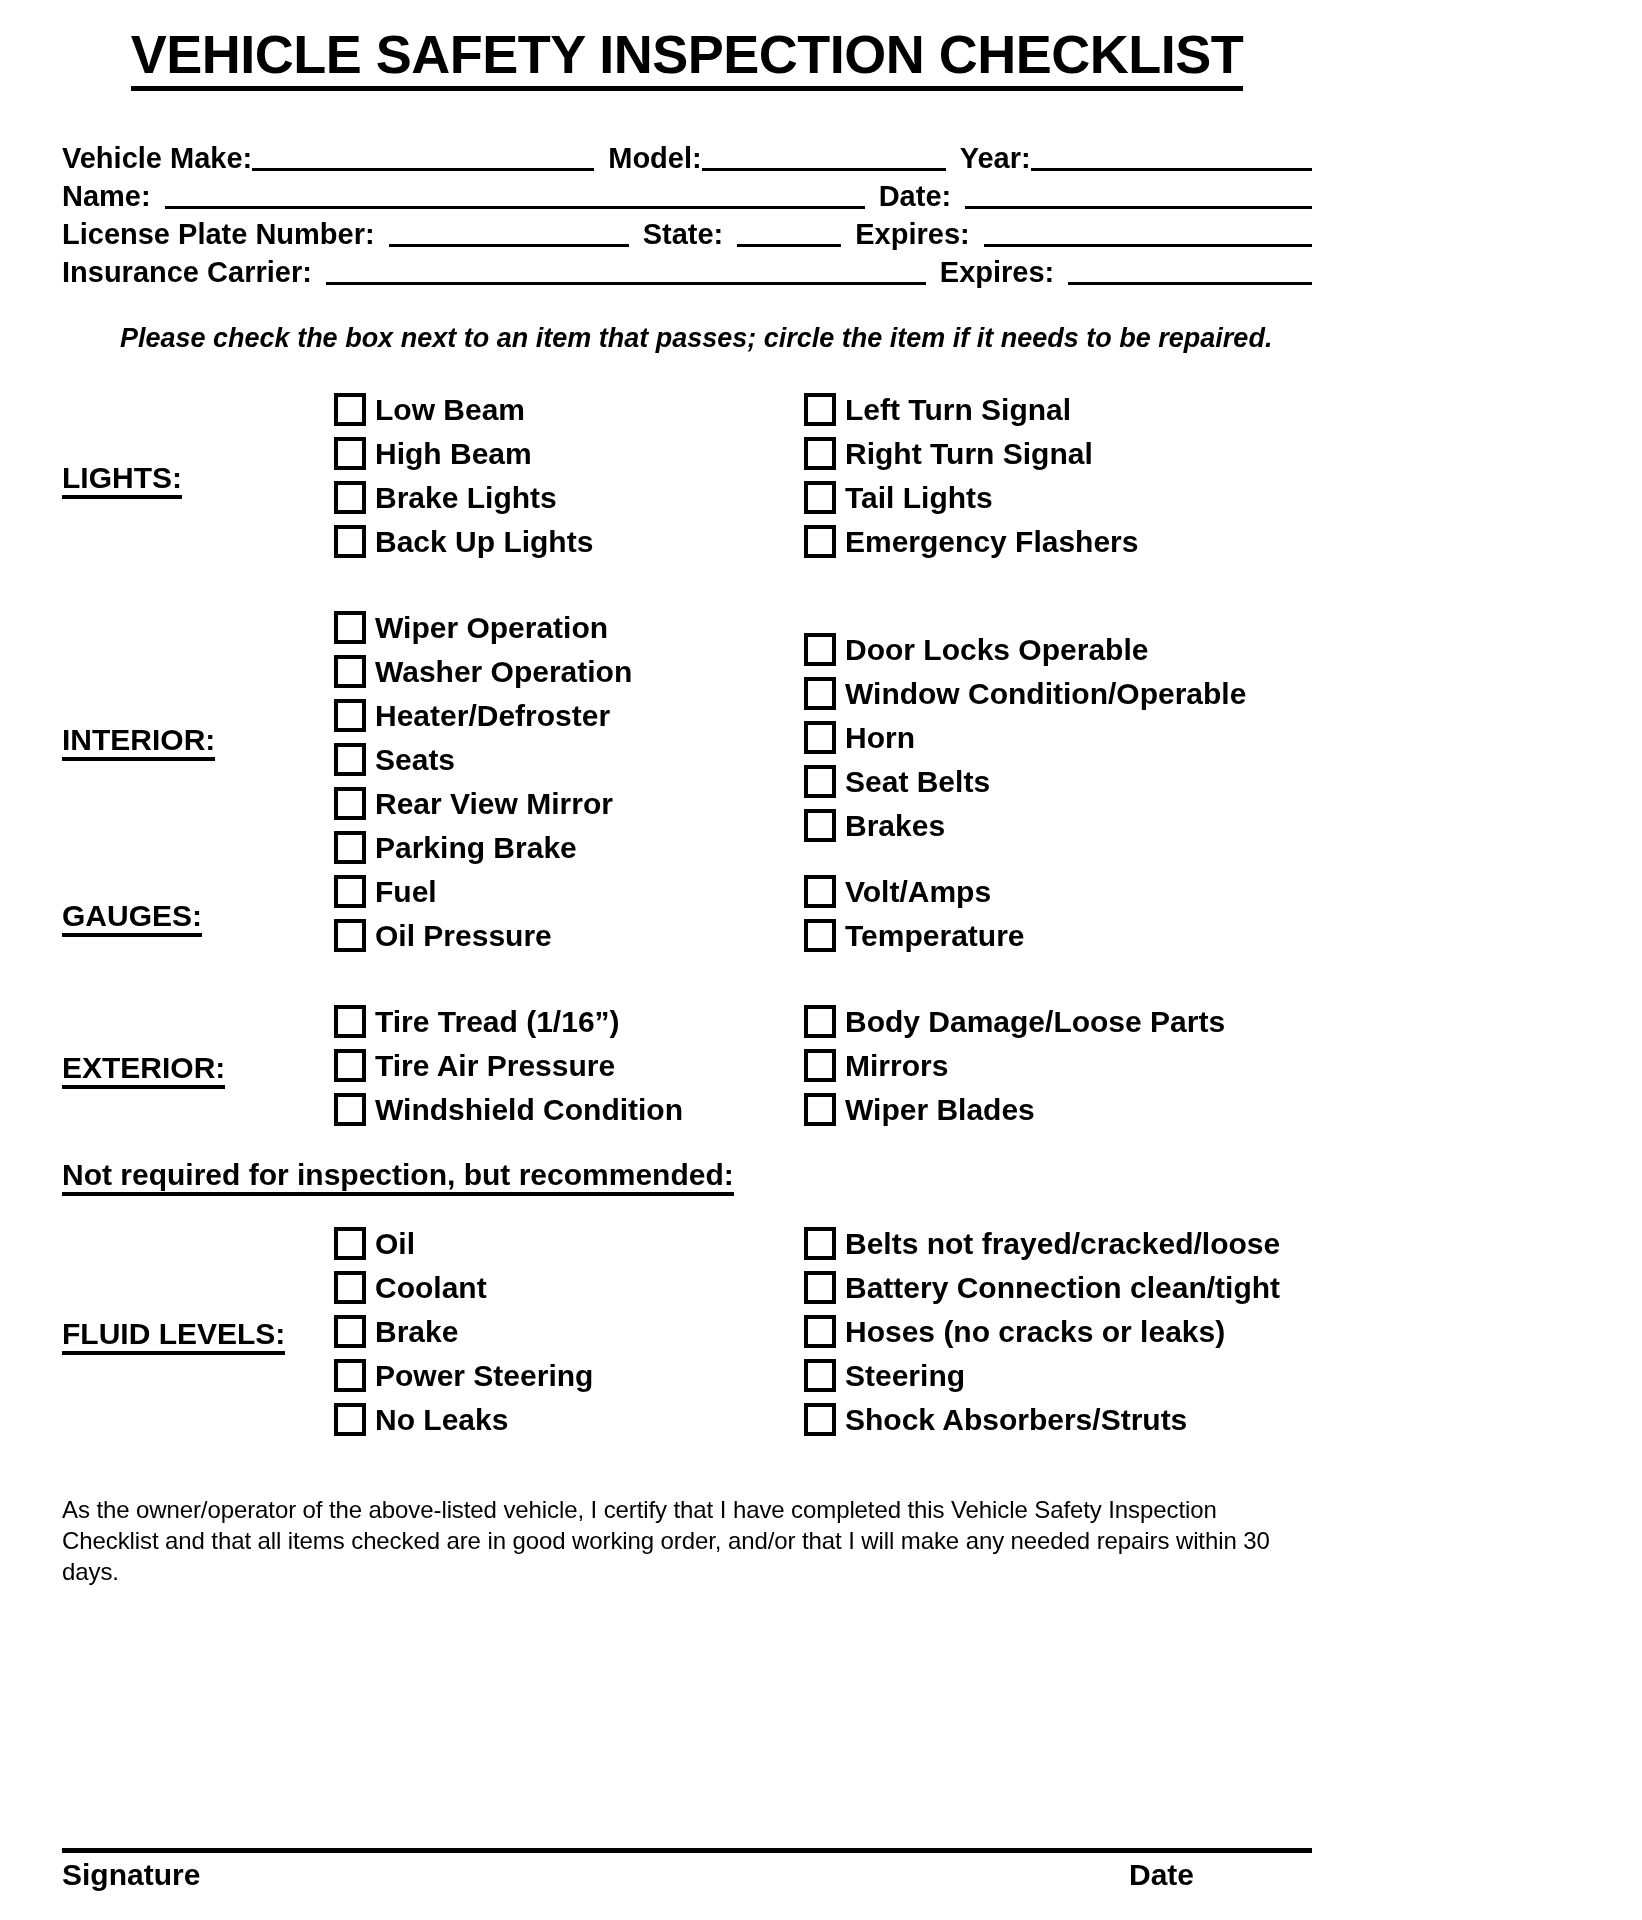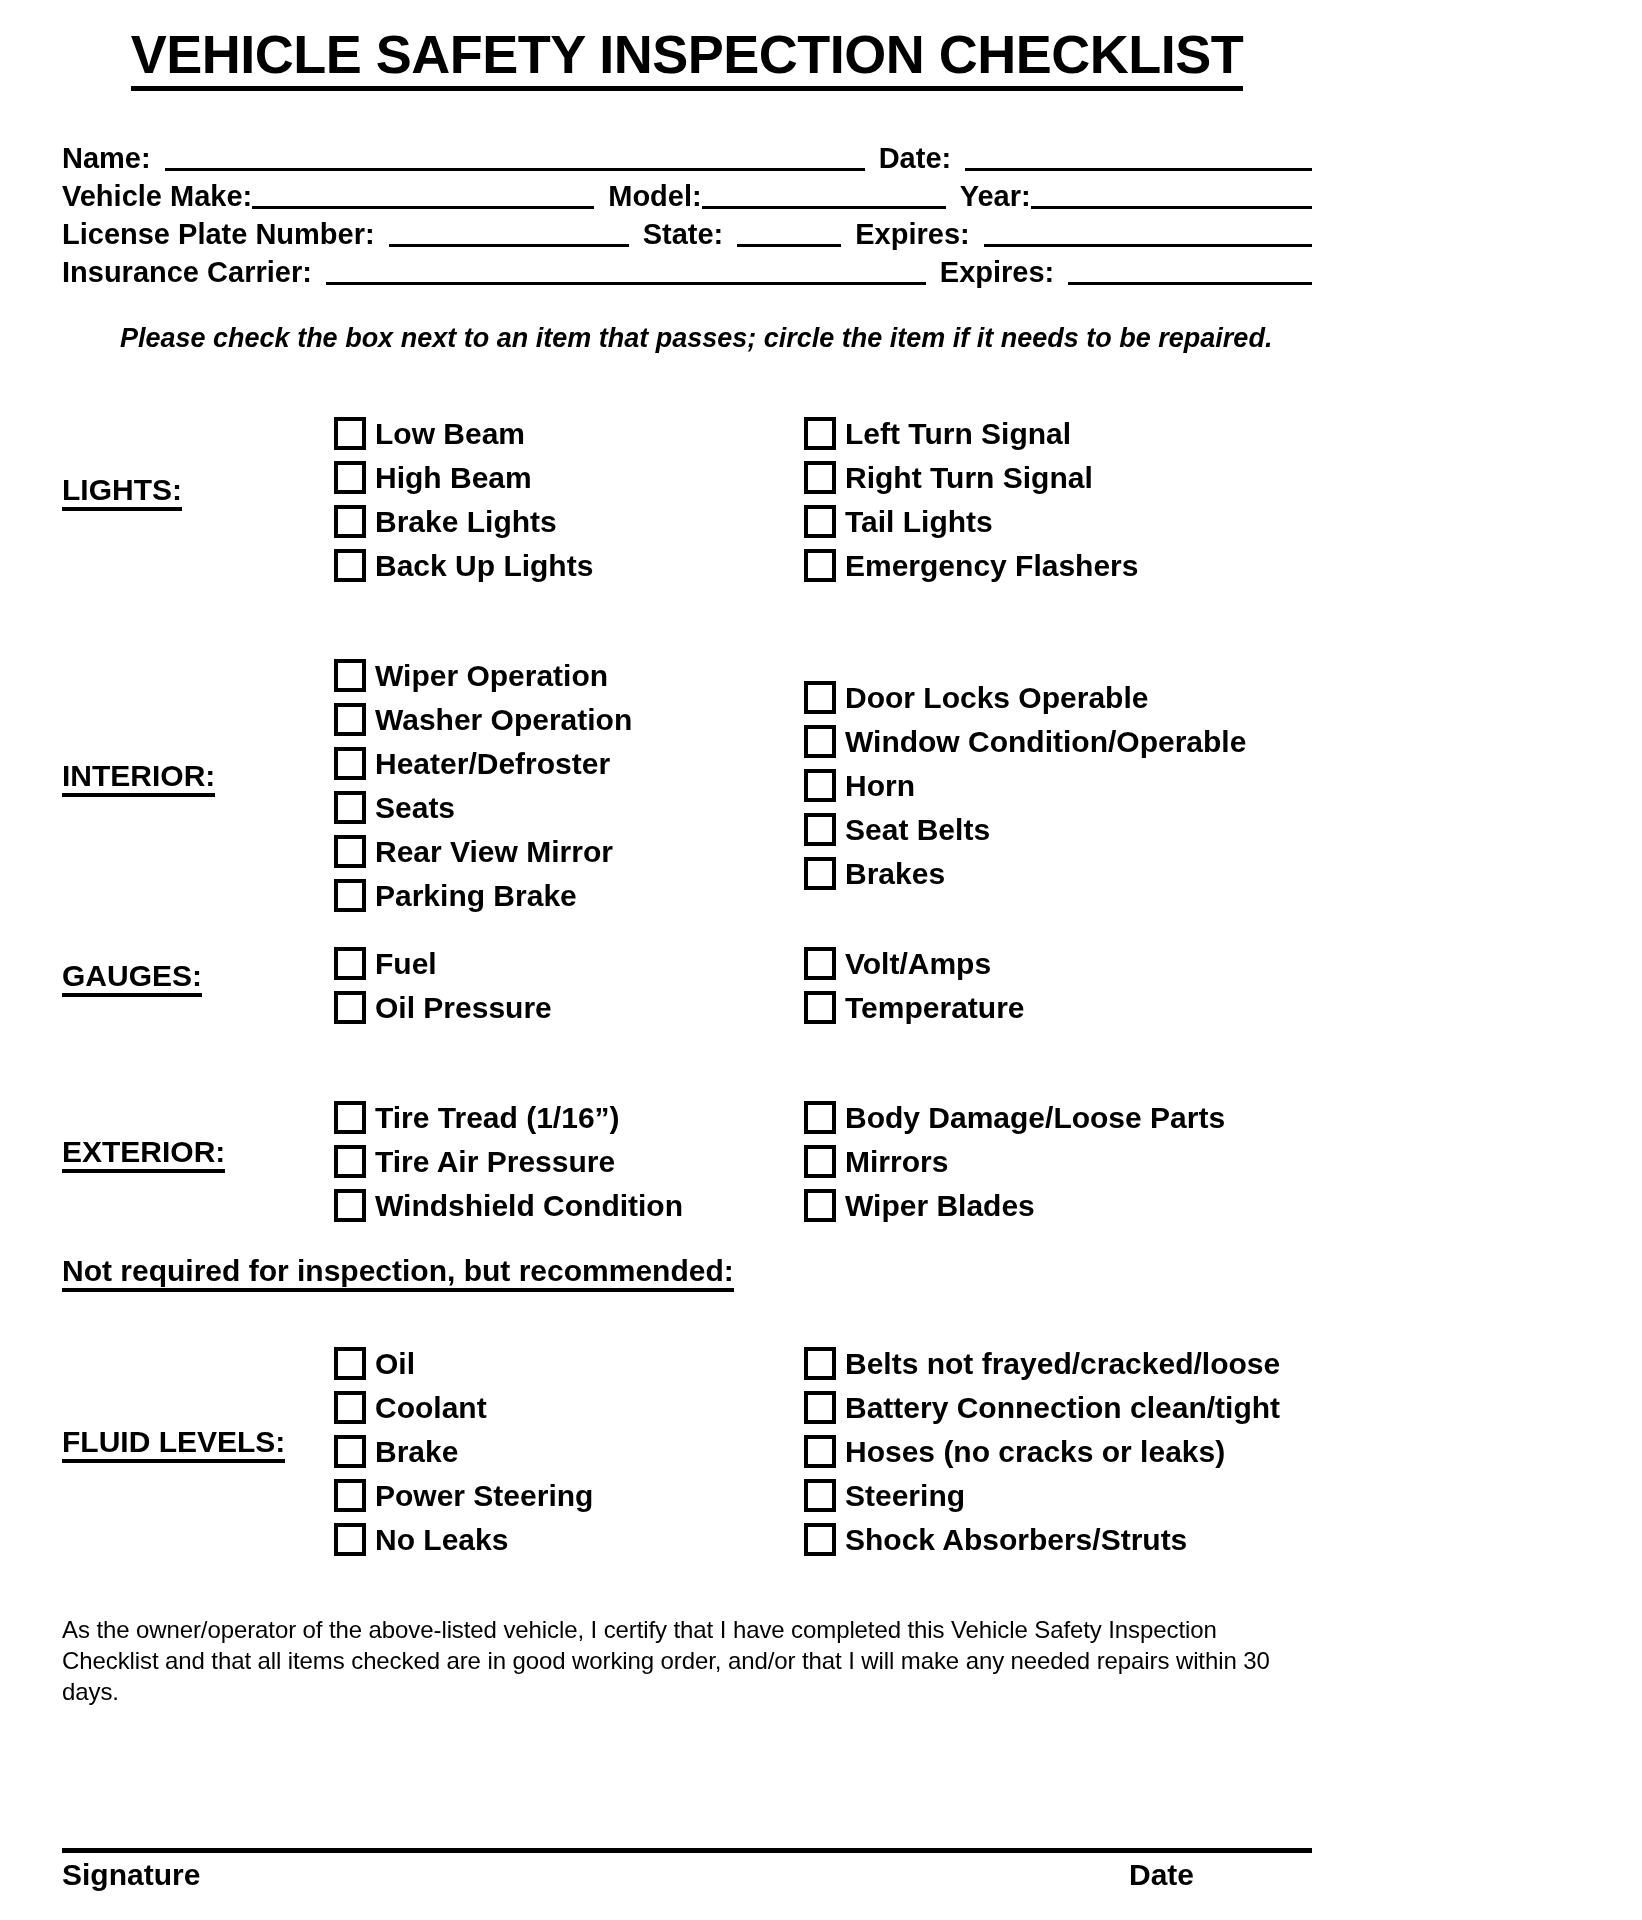--- a/index.html
+++ b/index.html
@@ -83,21 +83,20 @@
     font-weight: bold;
     padding-top: 4px;
   }
   .sec-label u {
     text-decoration: none;
     border-bottom: 4px solid #000;
     padding-bottom: 1px;
   }
   .col {
     flex: none;
-    margin-top: 24px;
   }
   .col-left { width: 470px; }
   .col-right { width: 560px; }
 
   .item {
     display: flex;
     align-items: center;
     height: 44px;
     font-size: 30px;
     font-weight: bold;
@@ -162,37 +161,37 @@
 
 <div class="page">
 
   <div class="title">
     <span>VEHICLE SAFETY INSPECTION CHECKLIST</span>
   </div>
 
   <div class="form-block">
 
     <div class="form-row">
-      <span class="lbl">Name:</span>
-      <span class="gap"></span>
-      <span class="fill" style="width:700px"></span>
-      <span class="gap"></span>
-      <span class="lbl">Date:</span>
-      <span class="gap"></span>
-      <span class="fill grow"></span>
-    </div>
-
-    <div class="form-row">
       <span class="lbl">Vehicle Make:</span>
       <span class="fill" style="width:342px"></span>
       <span class="gap"></span>
       <span class="lbl">Model:</span>
       <span class="fill" style="width:244px"></span>
       <span class="gap"></span>
       <span class="lbl">Year:</span>
+      <span class="fill grow"></span>
+    </div>
+
+    <div class="form-row">
+      <span class="lbl">Name:</span>
+      <span class="gap"></span>
+      <span class="fill" style="width:700px"></span>
+      <span class="gap"></span>
+      <span class="lbl">Date:</span>
+      <span class="gap"></span>
       <span class="fill grow"></span>
     </div>
 
     <div class="form-row">
       <span class="lbl">License Plate Number:</span>
       <span class="gap"></span>
       <span class="fill" style="width:240px"></span>
       <span class="gap"></span>
       <span class="lbl">State:</span>
       <span class="gap"></span>

